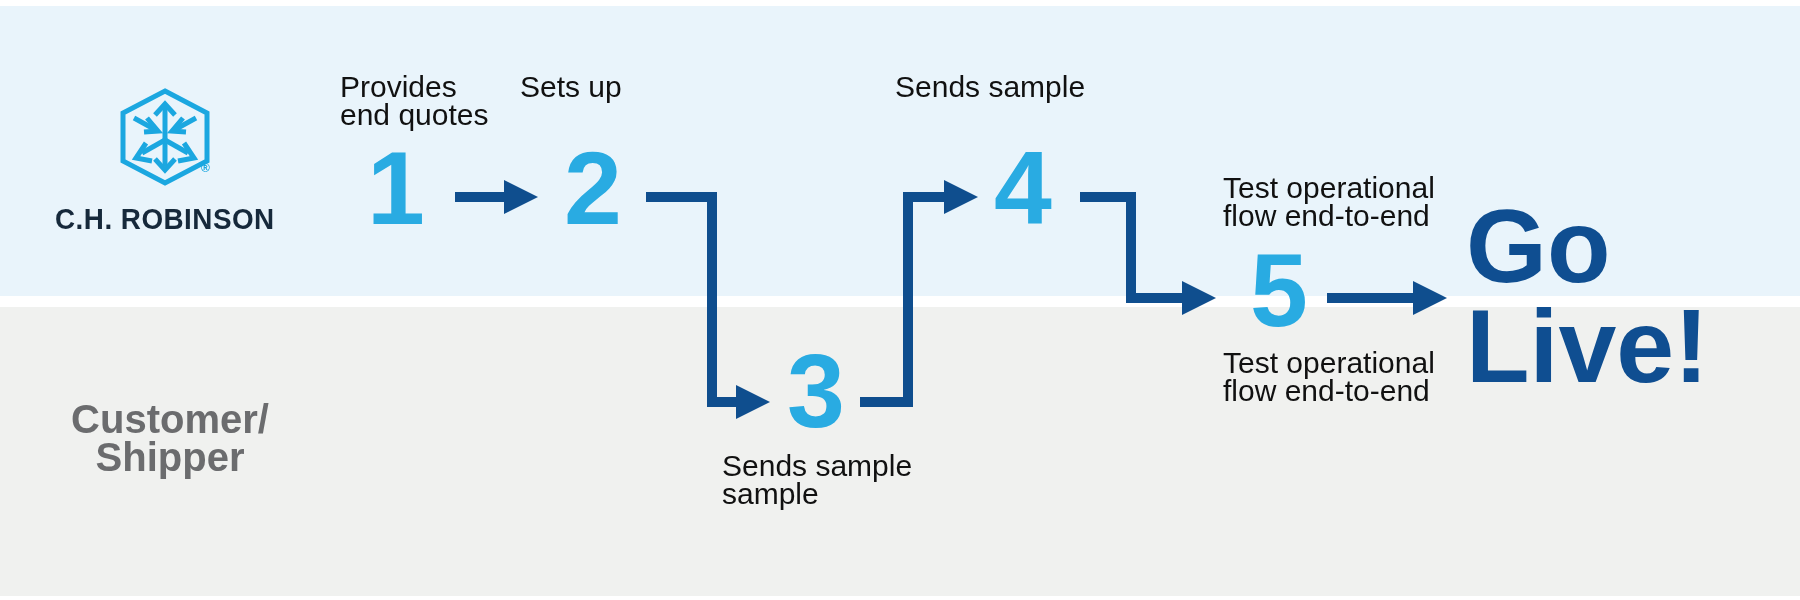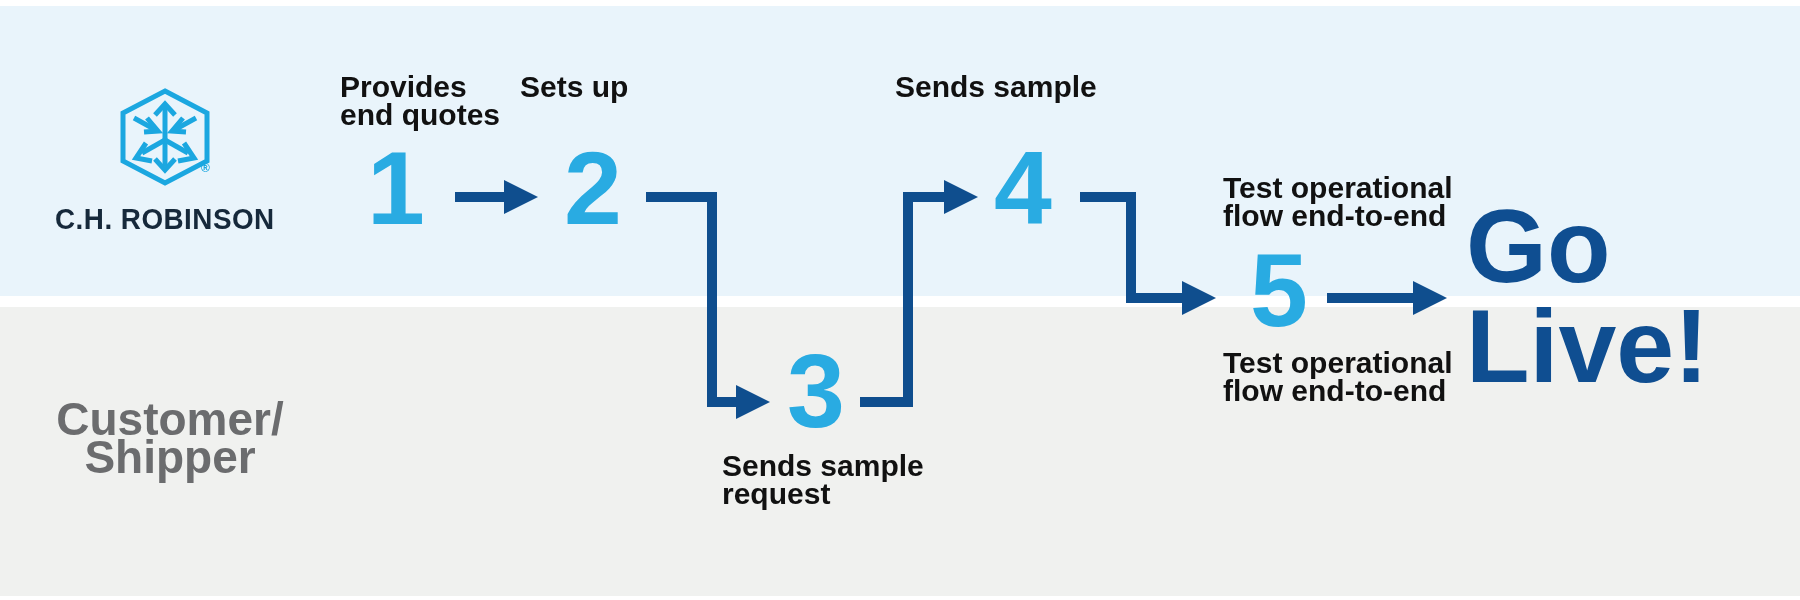--- a/index.html
+++ b/index.html
@@ -15,25 +15,25 @@
   }
   html,body{margin:0;padding:0;}
   body{font-family:"Liberation Sans","DejaVu Sans",sans-serif;background:#ffffff;}
   .canvas{position:relative;width:1800px;height:600px;background:#ffffff;overflow:hidden;}
   .band{position:absolute;left:0;width:1800px;}
   .band-top{top:6px;height:290px;background:var(--lane-top-bg);}
   .band-bottom{top:307px;height:289px;background:var(--lane-bottom-bg);}
   .connectors{position:absolute;left:0;top:0;z-index:2;}
   .num{position:absolute;z-index:3;font-size:104px;line-height:104px;font-weight:bold;
        color:var(--accent-cyan);text-align:center;width:100px;}
-  .lbl{position:absolute;z-index:3;font-size:30px;line-height:28px;font-weight:bold;
+  .lbl{position:absolute;z-index:3;font-size:30px;line-height:28px;font-weight:normal;
        color:var(--label-black);white-space:nowrap;}
   .golive{position:absolute;z-index:3;font-size:104px;line-height:100px;font-weight:bold;
        color:var(--golive-navy);white-space:nowrap;}
-  .customer-label{position:absolute;z-index:3;font-size:46px;line-height:38px;font-weight:bold;
+  .customer-label{position:absolute;z-index:3;font-size:40px;line-height:38px;font-weight:bold;
        color:var(--customer-gray);text-align:center;width:280px;}
   .wordmark{position:absolute;z-index:3;font-size:29px;font-weight:bold;letter-spacing:.5px;
        color:var(--wordmark-navy);white-space:nowrap;transform:scaleX(.96);transform-origin:left center;}
   .logo{position:absolute;z-index:3;}
   .regmark{position:absolute;z-index:3;font-size:12px;color:var(--logo-cyan);font-weight:bold;}
 </style>
 </head>
 <body>
 
 <div class="canvas">
@@ -97,21 +97,21 @@
 
   <div class="lbl" style="left:340px;top:73px;">
     <span>Provides</span><br>
     <span>end quotes</span>
   </div>
   <div class="lbl" style="left:520px;top:73px;">
     <span>Sets up</span><br>
   </div>
   <div class="lbl" style="left:722px;top:452px;">
     <span>Sends sample</span><br>
-    <span>request</span>
+    <span>sample</span>
   </div>
   <div class="lbl" style="left:895px;top:73px;">
     <span>Sends sample</span><br>
   </div>
   <div class="lbl" style="left:1223px;top:174px;">
     <span>Test operational</span><br>
     <span>flow end-to-end</span>
   </div>
   <div class="lbl" style="left:1223px;top:349px;">
     <span>Test operational</span><br>

